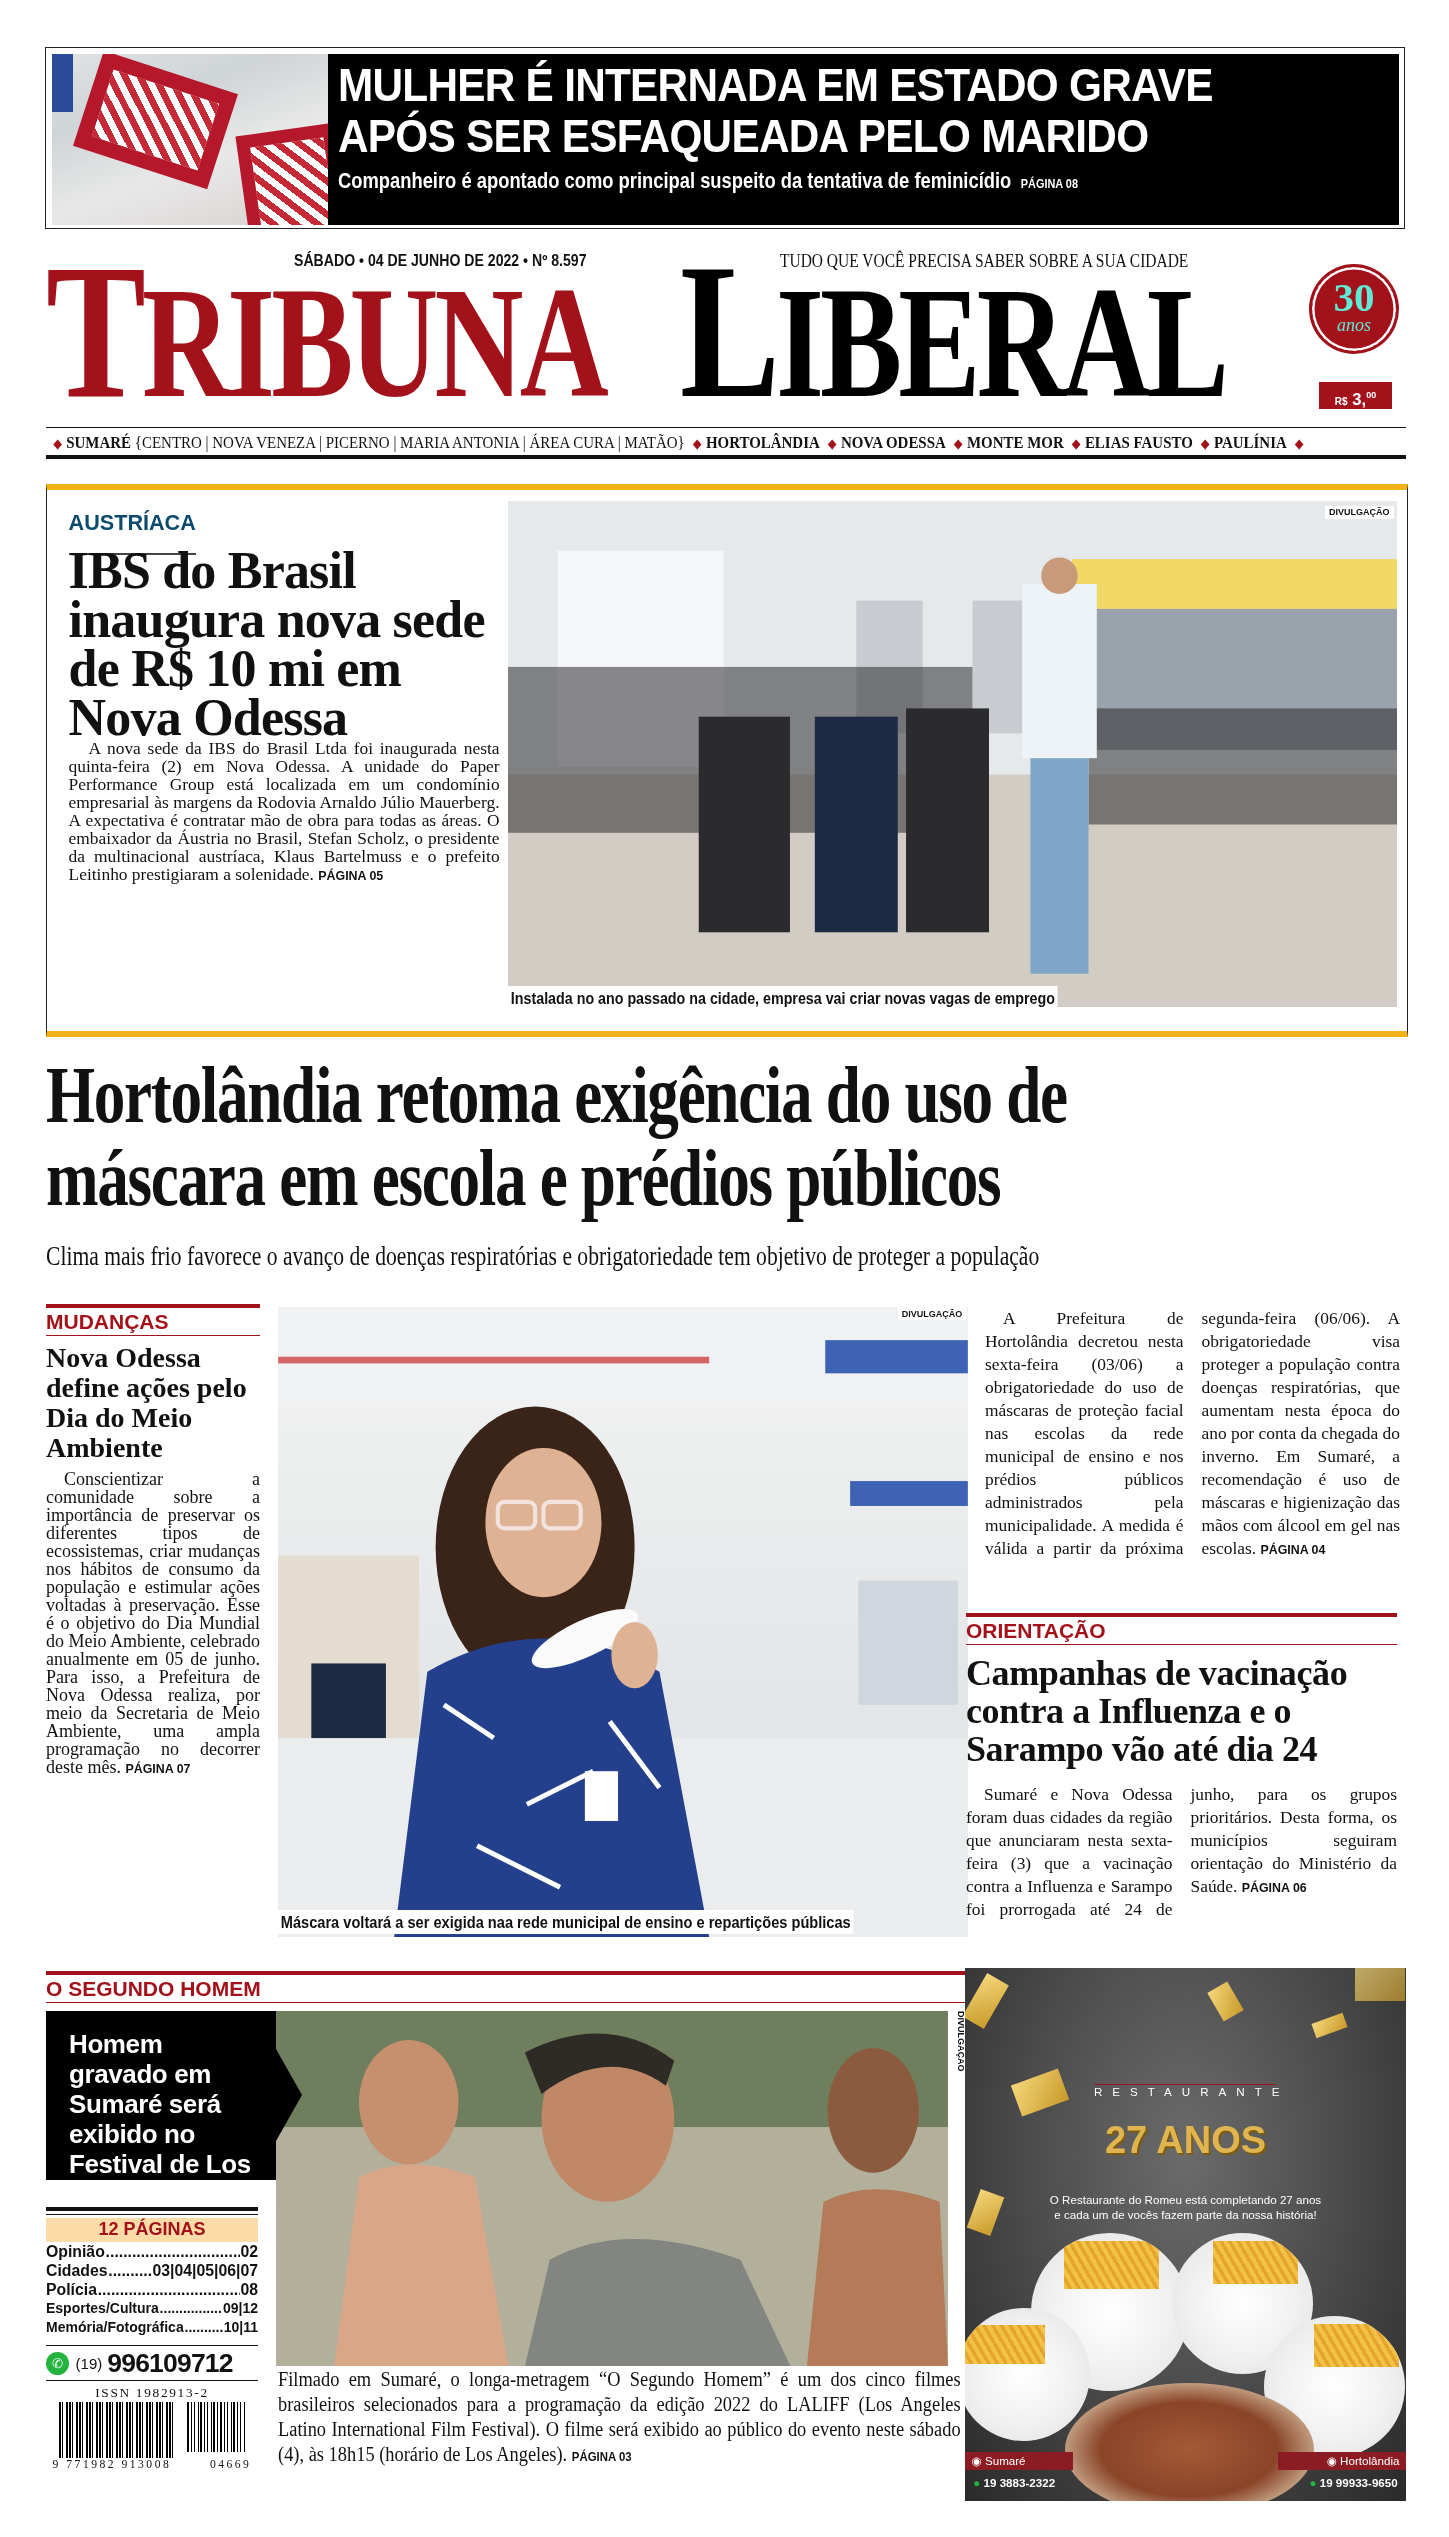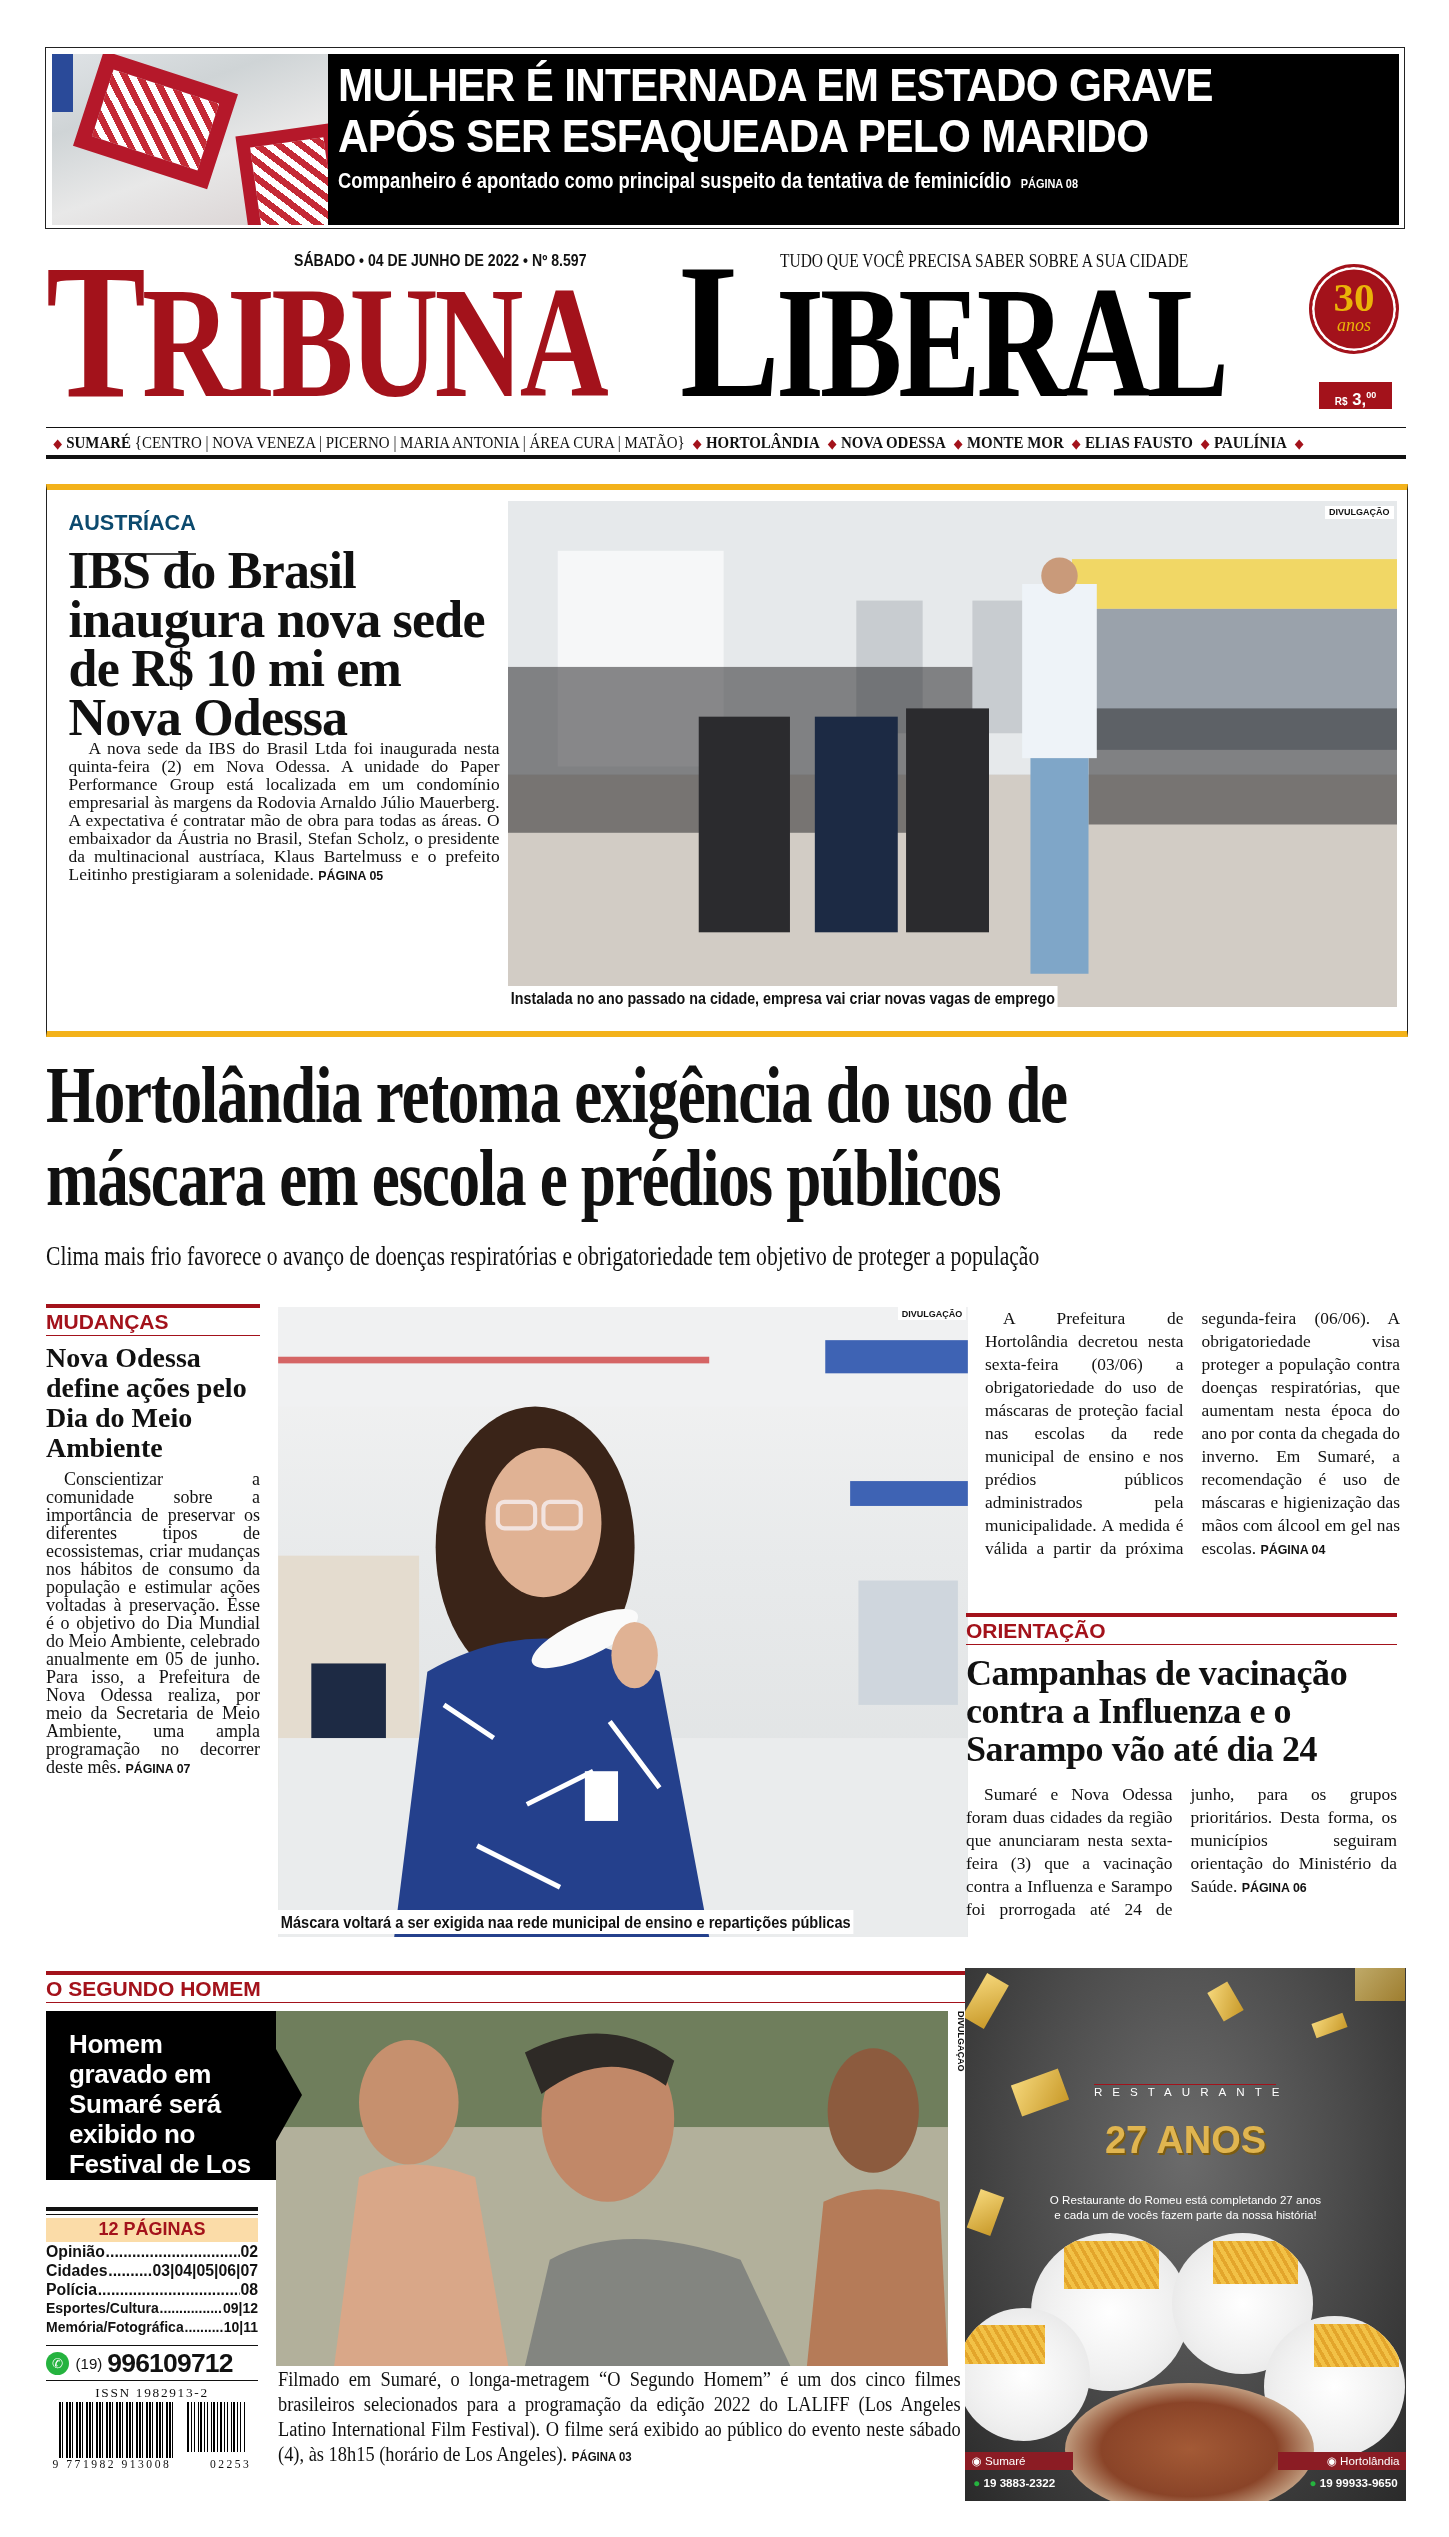--- a/index.html
+++ b/index.html
@@ -16,21 +16,21 @@
 #banner-h1{font-family:"Liberation Sans",sans-serif;font-weight:bold;font-size:46px;line-height:51px;letter-spacing:-0.8px;transform:scaleX(0.92);transform-origin:left;white-space:nowrap}
 #banner-sub{font-family:"Liberation Sans",sans-serif;font-weight:bold;font-size:22.4px;margin-top:6.6px;transform:scaleX(0.82);transform-origin:left;white-space:nowrap}
 #banner-sub .pg{font-size:13.3px;margin-left:11.6px}
 
 
 #dateline{left:294px;top:251px;font-family:"Liberation Sans",sans-serif;font-size:16.6px;white-space:nowrap;transform:scaleX(0.85);transform-origin:left}
 #tagline{left:780px;top:251px;font-family:"Liberation Serif",serif;font-size:18px;white-space:nowrap;transform:scaleX(0.86);transform-origin:left}
 #logo-tribuna{left:46px;top:253px;font-family:"Liberation Serif",serif;font-weight:bold;font-size:158px;line-height:158px;color:#a3121b;letter-spacing:-5px;transform:scaleX(0.78);transform-origin:left top;white-space:nowrap}
 #logo-liberal{left:680px;top:253px;font-family:"Liberation Serif",serif;font-weight:bold;font-size:158px;line-height:158px;color:#000;letter-spacing:-5px;transform:scaleX(0.78);transform-origin:left top;white-space:nowrap}
 #logo-tribuna .big,#logo-liberal .big{font-size:192px}
-#seal{left:1309px;top:264px;width:90px;height:90px;border-radius:50%;background:#a3121b;border:3.3px dotted #a3121b;box-shadow:0 0 0 2.5px #fff inset,0 0 0 4.1px #a3121b inset;color:#eab308;text-align:center;padding-top:10px}
+#seal{left:1309px;top:264px;width:90px;height:90px;border-radius:50%;background:#a3121b;border:3.3px dotted #a3121b;box-shadow:0 0 0 2.5px #fff inset,0 0 0 4.1px #a3121b inset;color:#5eead4;text-align:center;padding-top:10px}
 #seal .n{font-family:"Liberation Serif",serif;font-weight:bold;font-size:41px;line-height:40px}
 #seal .a{font-family:"Liberation Serif",serif;font-style:italic;font-size:18px;line-height:16.6px}
 #price{left:1319px;top:382px;width:73px;height:26.5px;background:#a3121b;color:#fff;font-family:"Liberation Sans",sans-serif;font-weight:bold;font-size:16.6px;text-align:center;line-height:26.5px}
 #price sup{font-size:9px}
 #cities{left:46px;top:427px;width:1360px;height:31.5px;border-top:1.7px solid #111;border-bottom:4.1px solid #111;font-family:"Liberation Serif",serif;font-size:17.4px;line-height:28px;white-space:nowrap;overflow:hidden}
 #cities .inner{transform:scaleX(0.86);transform-origin:left;display:inline-block;padding-left:3.3px}
 #cities .dia{color:#a3121b;font-size:13.3px;margin:0 5px}
 #cities .b{font-weight:bold}
 
 
@@ -273,21 +273,21 @@
     <span class="num">996109712</span>
   </div>
   <div id="barcode">
     <div class="issn">ISSN 1982913-2</div>
     <div class="bars">
         <div class="b1"></div>
         <div class="b2"></div>
       </div>
     <div class="nums">
         <span>9 771982 913008</span>
-        <span>02253</span>
+        <span>04669</span>
       </div>
   </div>
 </div>
 
 <div id="ad" class="abs">
   <div class="conf" style="left:8.3px;top:8.3px;width:25px;height:50px;transform:rotate(30deg)"></div>
   <div class="conf" style="left:249px;top:16.6px;width:23px;height:33px;transform:rotate(-30deg)"></div>
   <div class="conf" style="left:50px;top:108px;width:50px;height:33px;transform:rotate(-20deg)"></div>
   <div class="conf" style="left:348px;top:50px;width:33px;height:15px;transform:rotate(-20deg)"></div>
   <div class="conf" style="left:390px;top:0;width:50px;height:33px;opacity:.7"></div>

